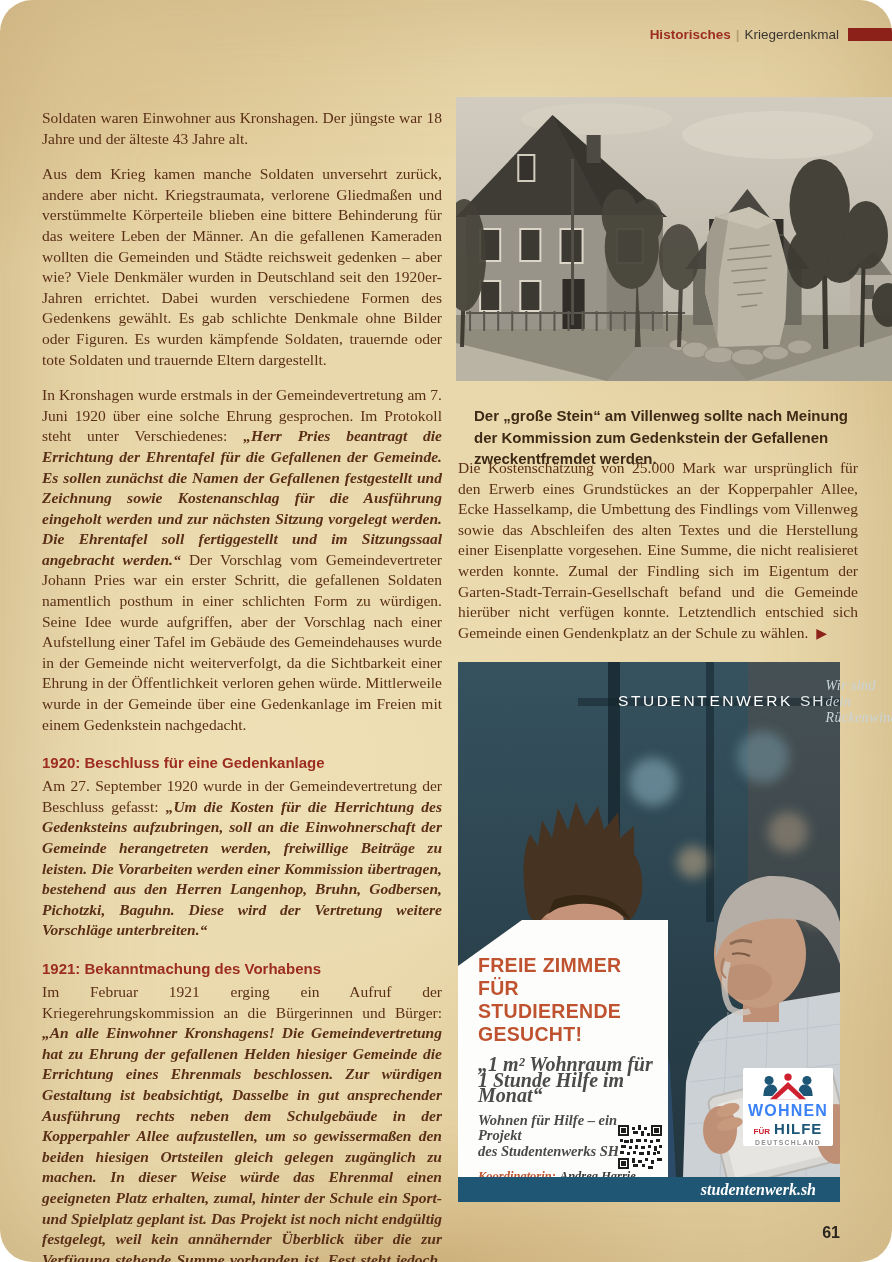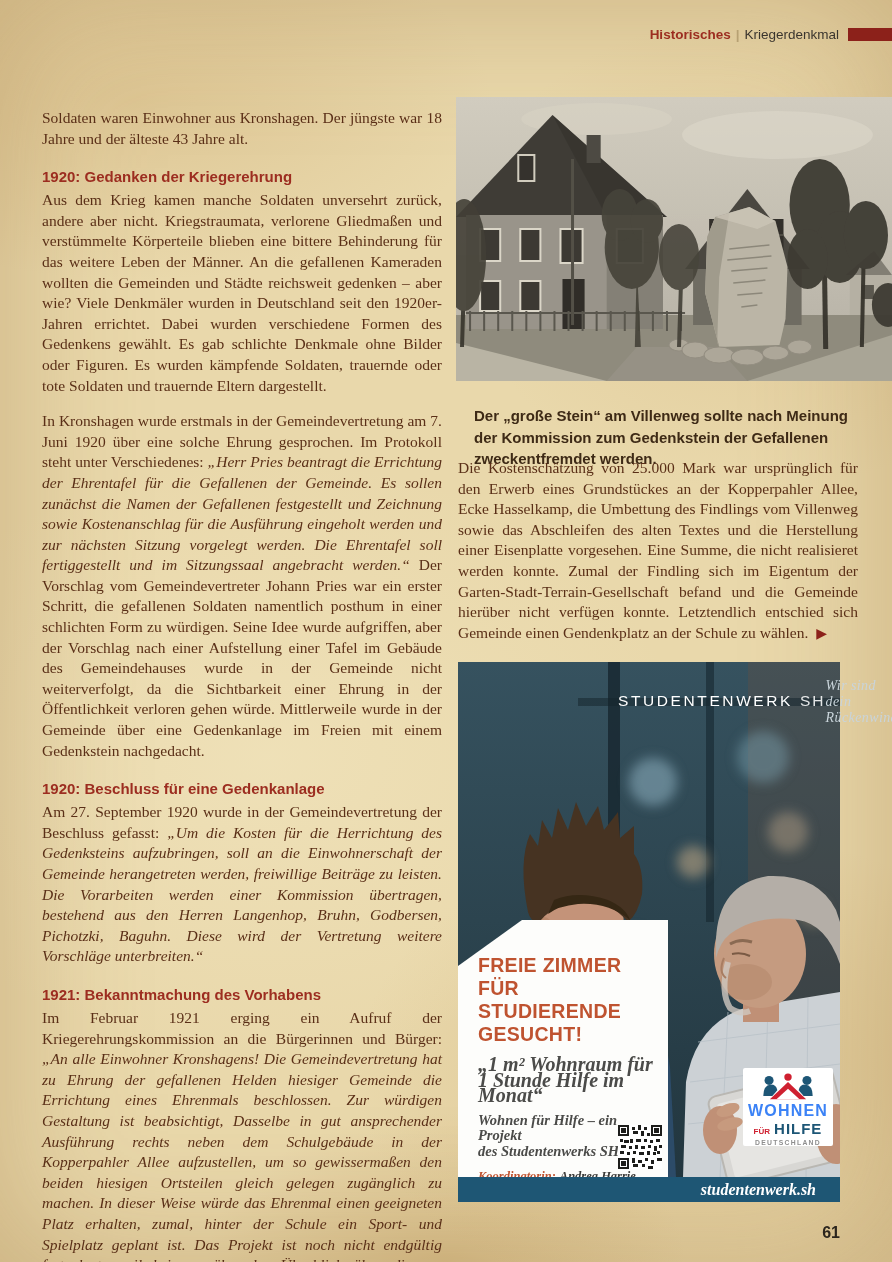--- a/index.html
+++ b/index.html
@@ -6,35 +6,36 @@
   body{width:892px;height:1262px;font-family:"Liberation Serif",serif;}
   .page{position:relative;width:892px;height:1262px;overflow:hidden;
     background-color:#e9d8ab;
     background-image:
       radial-gradient(ellipse 600px 300px at 15% 8%, rgba(189,148,84,.25), transparent 60%),
       radial-gradient(ellipse 500px 400px at 85% 20%, rgba(196,158,96,.22), transparent 60%),
       radial-gradient(ellipse 700px 500px at 30% 60%, rgba(243,231,193,.55), transparent 60%),
       radial-gradient(ellipse 600px 400px at 80% 85%, rgba(186,144,78,.28), transparent 60%),
       radial-gradient(ellipse 400px 250px at 50% 100%, rgba(180,138,72,.3), transparent 60%);
     box-shadow: inset 0 0 140px rgba(150,108,50,.38);
+    border-radius: 32px;
   }
   
   .page-header{position:absolute;top:26px;right:0;height:16px;display:flex;align-items:center;
     font-family:"Liberation Sans",sans-serif;font-size:13.5px;}
   .page-header .sec{color:#9c2d20;font-weight:bold;}
   .page-header .sep{color:#b7a173;margin:0 5px;font-weight:bold;}
   .page-header .topic{color:#3a352e;}
   .red-bar{display:inline-block;width:44px;height:13px;background:#8c211a;margin-left:9px;}
   
   .left-col{position:absolute;left:42px;top:108px;width:400px;color:#5a2f17;
     font-size:15.5px;line-height:20.6px;text-align:justify;hyphens:auto;-webkit-hyphens:auto;}
   .left-col p{margin:0 0 15px 0;}
   .left-col h3{font-family:"Liberation Sans",sans-serif;color:#9c2d20;font-size:15px;
     line-height:17px;margin:19px 0 5px 0;text-align:left;}
-  .left-col .q{font-style:italic;}
+  .left-col .q{font-style:italic;font-weight:bold;}
   
   .photo{position:absolute;left:456px;top:97px;width:436px;height:284px;margin:0;
     background:#c3c1b9;filter:sepia(.12);overflow:hidden;}
   .photo svg{display:block;width:100%;height:100%;}
   
   .caption{position:absolute;left:458px;top:389px;width:386px;margin:16px;
     font-family:"Liberation Sans",sans-serif;font-weight:bold;font-size:15px;
     line-height:21.5px;color:#3e2a16;}
   .rc-body{position:absolute;left:458px;top:458px;width:400px;margin:0;color:#5a2f17;
     font-size:15.5px;line-height:20.6px;text-align:justify;hyphens:auto;-webkit-hyphens:auto;}
@@ -89,21 +90,20 @@
 
   <header class="page-header">
     <span class="sec">Historisches</span>
     <span class="sep">|</span>
     <span class="topic">Kriegerdenkmal</span>
     <span class="red-bar"></span>
   </header>
 
   <main class="left-col">
     <p>Soldaten waren Einwohner aus Kronshagen. Der jüngste war 18 Jahre und der älteste 43 Jahre alt.</p>
-    <h3>1920: Gedanken der Kriegerehrung</h3>
     <p>Aus dem Krieg kamen manche Soldaten unversehrt zurück, andere aber nicht. Kriegstraumata, verlorene Gliedmaßen und verstümmelte Körperteile blieben eine bittere Behinderung für das weitere Leben der Männer. An die gefallenen Kameraden wollten die Gemeinden und Städte reichsweit gedenken – aber wie? Viele Denkmäler wurden in Deutschland seit den 1920er-Jahren errichtet. Dabei wurden verschiedene Formen des Gedenkens gewählt. Es gab schlichte Denkmale ohne Bilder oder Figuren. Es wurden kämpfende Soldaten, trauernde oder tote Soldaten und trauernde Eltern dargestellt.</p>
     <p><span>In Kronshagen wurde erstmals in der Gemeindevertretung am 7. Juni 1920 über eine solche Ehrung gesprochen. Im Protokoll steht unter Verschiedenes: </span><span class="q">„Herr Pries beantragt die Errichtung der Ehrentafel für die Gefallenen der Gemeinde. Es sollen zunächst die Namen der Gefallenen festgestellt und Zeichnung sowie Kostenanschlag für die Ausführung eingeholt werden und zur nächsten Sitzung vorgelegt werden. Die Ehrentafel soll fertiggestellt und im Sitzungssaal angebracht werden.“ </span><span>Der Vorschlag vom Gemeindevertreter Johann Pries war ein erster Schritt, die gefallenen Soldaten namentlich posthum in einer schlichten Form zu würdigen. Seine Idee wurde aufgriffen, aber der Vorschlag nach einer Aufstellung einer Tafel im Gebäude des Gemeindehauses wurde in der Gemeinde nicht weiterverfolgt, da die Sichtbarkeit einer Ehrung in der Öffentlichkeit verloren gehen würde. Mittlerweile wurde in der Gemeinde über eine Gedenkanlage im Freien mit einem Gedenkstein nachgedacht.</span></p>
     <h3>1920: Beschluss für eine Gedenkanlage</h3>
     <p><span>Am 27. September 1920 wurde in der Gemeindevertretung der Beschluss gefasst: </span><span class="q">„Um die Kosten für die Herrichtung des Gedenksteins aufzubringen, soll an die Einwohnerschaft der Gemeinde herangetreten werden, freiwillige Beiträge zu leisten. Die Vorarbeiten werden einer Kommission übertragen, bestehend aus den Herren Langenhop, Bruhn, Godbersen, Pichotzki, Baguhn. Diese wird der Vertretung weitere Vorschläge unterbreiten.“</span></p>
     <h3>1921: Bekanntmachung des Vorhabens</h3>
     <p><span>Im Februar 1921 erging ein Aufruf der Kriegerehrungskommission an die Bürgerinnen und Bürger: </span><span class="q">„An alle Einwohner Kronshagens! Die Gemeindevertretung hat zu Ehrung der gefallenen Helden hiesiger Gemeinde die Errichtung eines Ehrenmals beschlossen. Zur würdigen Gestaltung ist beabsichtigt, Dasselbe in gut ansprechender Ausführung rechts neben dem Schulgebäude in der Kopperpahler Allee aufzustellen, um so gewissermaßen den beiden hiesigen Ortsteilen gleich gelegen zugänglich zu machen. In dieser Weise würde das Ehrenmal einen geeigneten Platz erhalten, zumal, hinter der Schule ein Sport- und Spielplatz geplant ist. Das Projekt ist noch nicht endgültig festgelegt, weil kein annähernder Überblick über die zur Verfügung stehende Summe vorhanden ist. Fest steht jedoch, daß mindestens 25 000 M erforderlich werden, um das Ehrenmal derart zu gestalten, daß es würdig ist den Helden, denen zum Gedächtnis es errichtet wurde und denen zur Ehre gereicht, die jetzt durch freiwillige Spenden ihre Liebe und Verehrung den Gefallenen als letzten Freundesdienst erweisen.“</span></p>
   </main>
 
   <figure class="photo">
     <svg viewBox="0 0 434 284" preserveAspectRatio="none">

